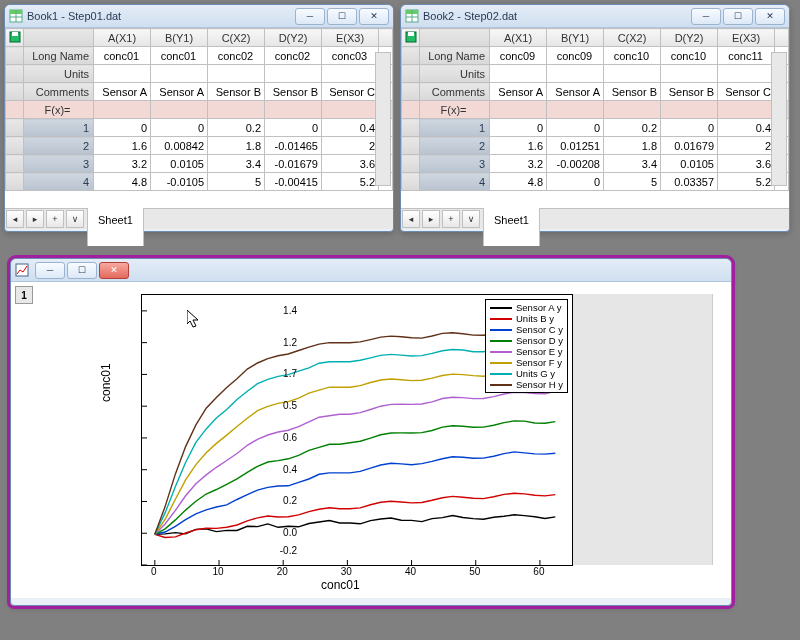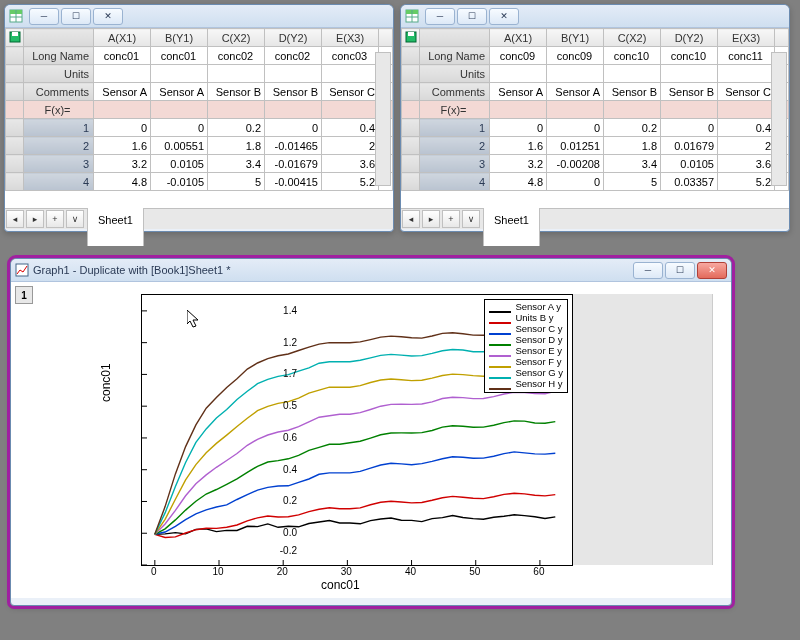--- a/index.html
+++ b/index.html
@@ -176,21 +176,21 @@
   }
   .legend {
     position:absolute;
     right: 4px; top: 4px;
     border:1px solid #000;
     background:#fff;
     padding:2px 4px;
     font-size:9.5px;
     line-height: 12px;
   }
-  .legend-row { display:flex; align-items:flex-end; gap:4px; height:11px;}
+  .legend-row { display:flex; align-items:center; gap:4px; height:11px;}
   .legend-swatch { width:22px; height:2px; display:inline-block;}
   .cursor-arrow {
     position:absolute;
     pointer-events:none;
   }
   .ytick { position:absolute; right: 434px; font-size:10px; transform: translateY(-50%); margin-left: 25px; }
   .xtick { position:absolute; top: 284px; font-size:10px; transform: translateX(-50%); }
 </style>
 </head>
 <body>
@@ -198,20 +198,21 @@
 <div class="mdi-window" style="left:4px; top:4px; width:388px; height:226px;">
   <div class="titlebar">
     <span class="icon">
       <svg width="14" height="14">
           <rect x="1" y="1" width="12" height="12" fill="#fff" stroke="#5a8"></rect>
           <rect x="1" y="1" width="12" height="4" fill="#6c6"></rect>
           <line x1="1" y1="8" x2="13" y2="8" stroke="#5a8"></line>
           <line x1="7" y1="1" x2="7" y2="13" stroke="#5a8"></line>
         </svg>
     </span>
+    <span class="title">Book1 - Step01.dat</span>
     <span class="win-btn">─</span>
     <span class="win-btn">☐</span>
     <span class="win-btn">✕</span>
   </div>
   <div class="sheet-body" style="height:180px;">
     <table class="worksheet">
       <colgroup>
           <col style="width:18px">
           <col style="width:70px">
           <col>
@@ -282,21 +283,21 @@
             <td>0</td>
             <td>0.2</td>
             <td>0</td>
             <td>0.4</td>
             <td></td>
           </tr>
       <tr>
             <td class="icon-col"></td>
             <th class="rowhdr num">2</th>
             <td>1.6</td>
-            <td>0.00551</td>
+            <td>0.00842</td>
             <td>1.8</td>
             <td>-0.01465</td>
             <td>2</td>
             <td></td>
           </tr>
       <tr>
             <td class="icon-col"></td>
             <th class="rowhdr num">3</th>
             <td>3.2</td>
             <td>0.0105</td>
@@ -331,20 +332,21 @@
 <div class="mdi-window" style="left:400px; top:4px; width:388px; height:226px;">
   <div class="titlebar">
     <span class="icon">
       <svg width="14" height="14">
           <rect x="1" y="1" width="12" height="12" fill="#fff" stroke="#5a8"></rect>
           <rect x="1" y="1" width="12" height="4" fill="#6c6"></rect>
           <line x1="1" y1="8" x2="13" y2="8" stroke="#5a8"></line>
           <line x1="7" y1="1" x2="7" y2="13" stroke="#5a8"></line>
         </svg>
     </span>
+    <span class="title">Book2 - Step02.dat</span>
     <span class="win-btn">─</span>
     <span class="win-btn">☐</span>
     <span class="win-btn">✕</span>
   </div>
   <div class="sheet-body" style="height:180px;">
     <table class="worksheet">
       <colgroup>
           <col style="width:18px">
           <col style="width:70px">
           <col>
@@ -462,21 +464,20 @@
 </div>
 
 <div class="mdi-window graph-window" style="left:10px; top:258px; width:720px; height:346px;">
   <div class="titlebar">
     <span class="icon">
       <svg width="14" height="14">
           <rect x="1" y="1" width="12" height="12" fill="#fff" stroke="#468"></rect>
           <polyline points="2,11 5,7 8,9 12,3" stroke="#d00" fill="none"></polyline>
         </svg>
     </span>
-    <span class="title">Graph1 - Duplicate with [Book1]Sheet1 *</span>
     <span class="win-btn">─</span>
     <span class="win-btn">☐</span>
     <span class="win-btn close-red">✕</span>
   </div>
   <div class="graph-area">
     <div class="page-label">1</div>
     <div class="grey-strip"></div>
     <div class="plot">
       <svg id="plot-svg" width="430" height="270">
           <line x1="12.835820895522389" y1="270" x2="12.835820895522389" y2="265" stroke="#000"></line>
@@ -524,21 +525,21 @@
           <div class="legend-row">
             <span class="legend-swatch" style="background:#b060d0"></span>
             <span>Sensor E y</span>
           </div>
           <div class="legend-row">
             <span class="legend-swatch" style="background:#c0a000"></span>
             <span>Sensor F y</span>
           </div>
           <div class="legend-row">
             <span class="legend-swatch" style="background:#00b0b0"></span>
-            <span>Sensor G y</span>
+            <span>Units G y</span>
           </div>
           <div class="legend-row">
             <span class="legend-swatch" style="background:#603018"></span>
             <span>Sensor H y</span>
           </div>
         </div>
     </div>
     <div class="axis-label-y">conc01</div>
     <div class="axis-label-x">conc01</div>
     <div id="ytick-container">

